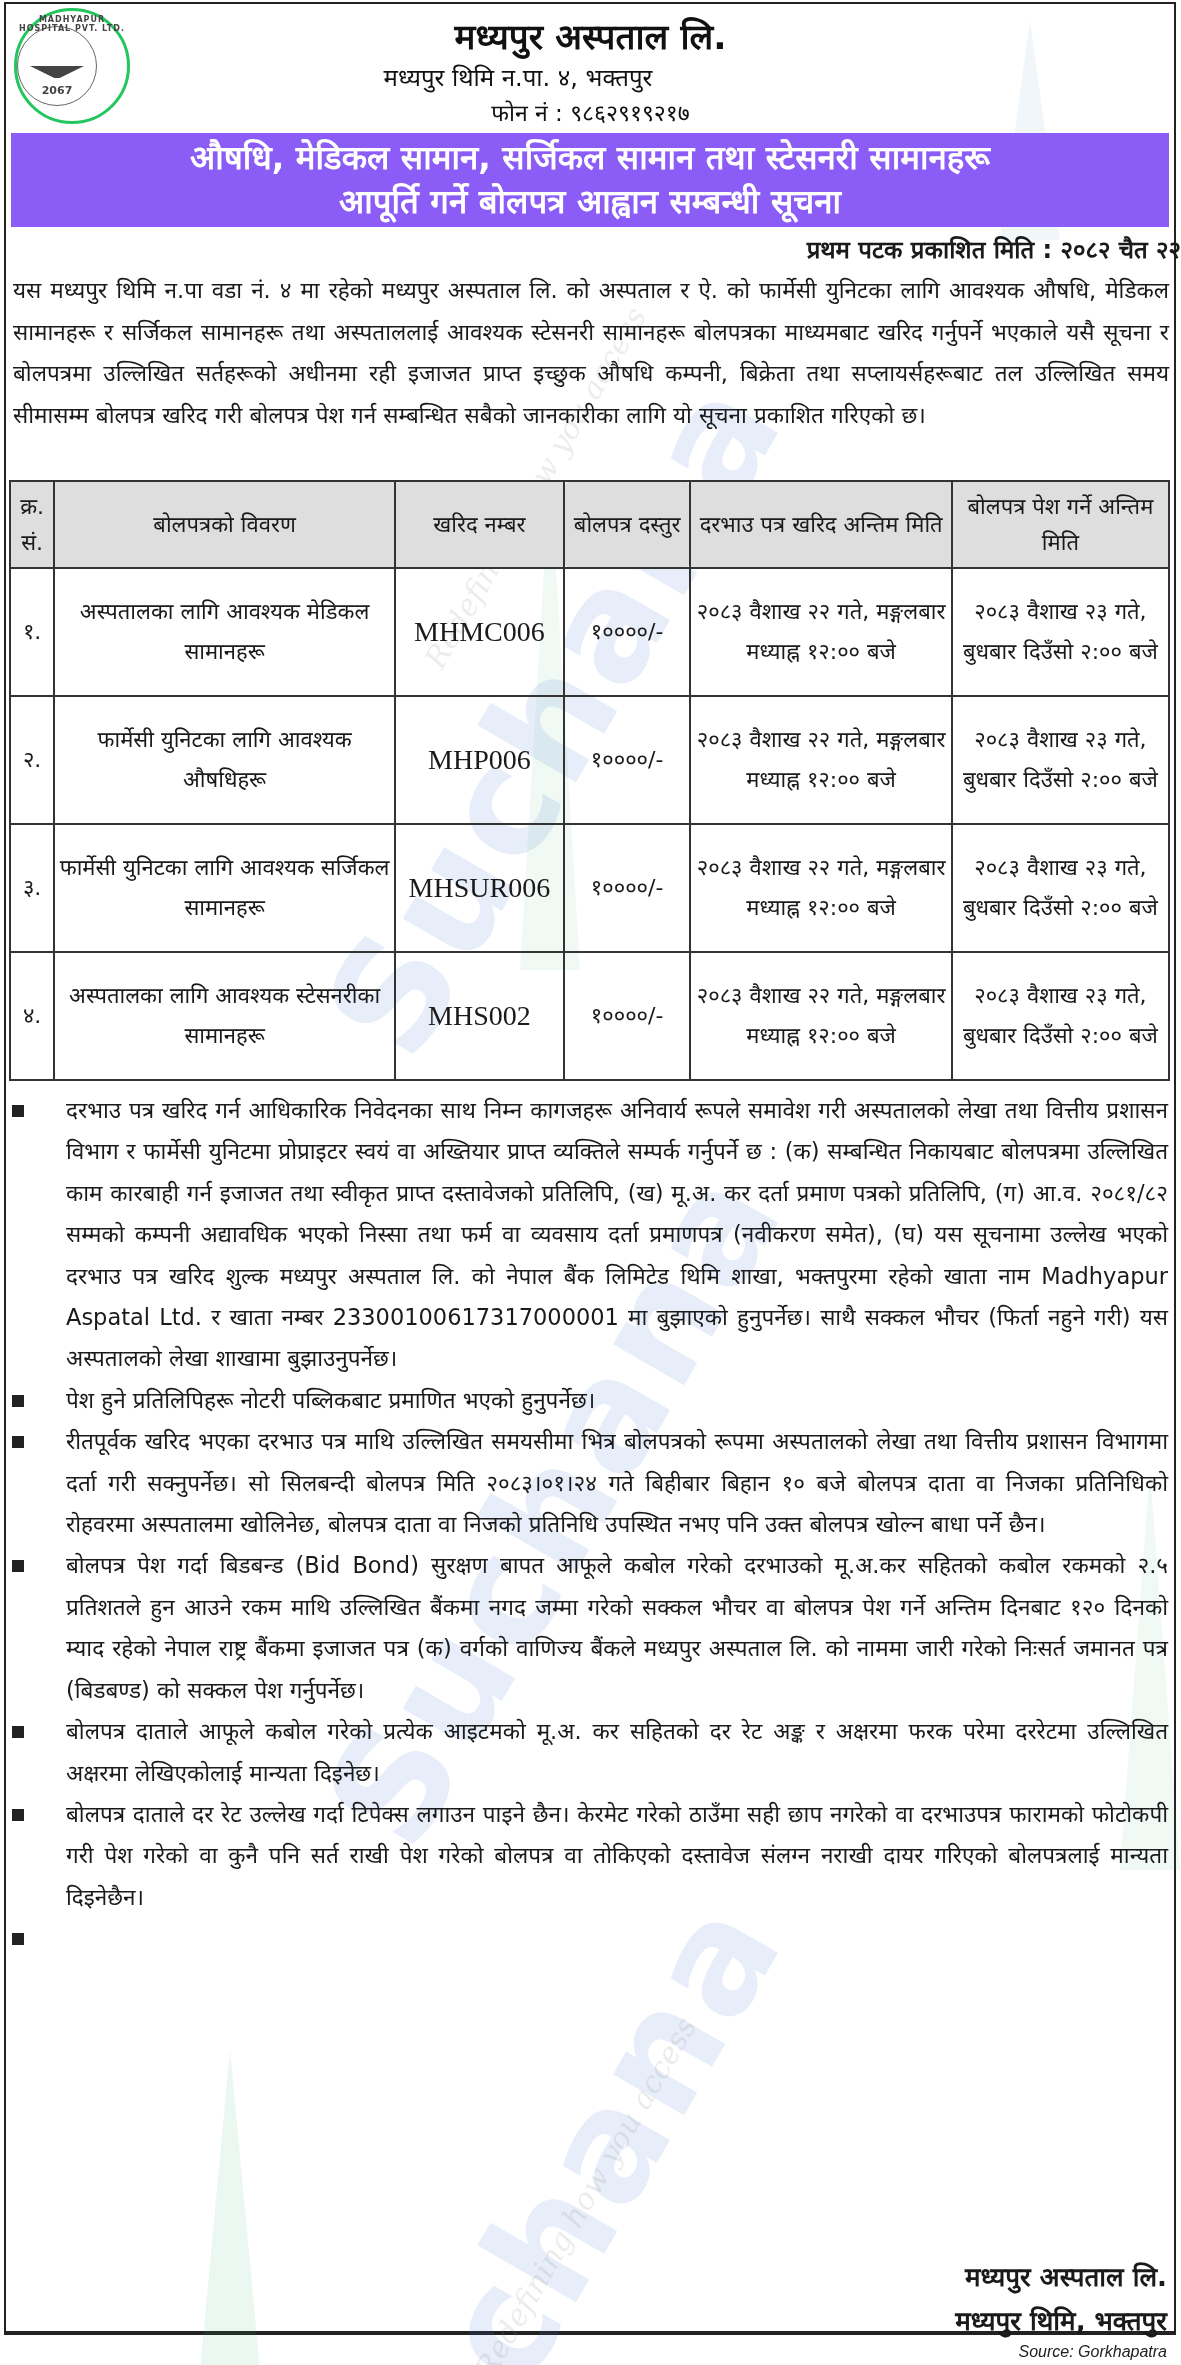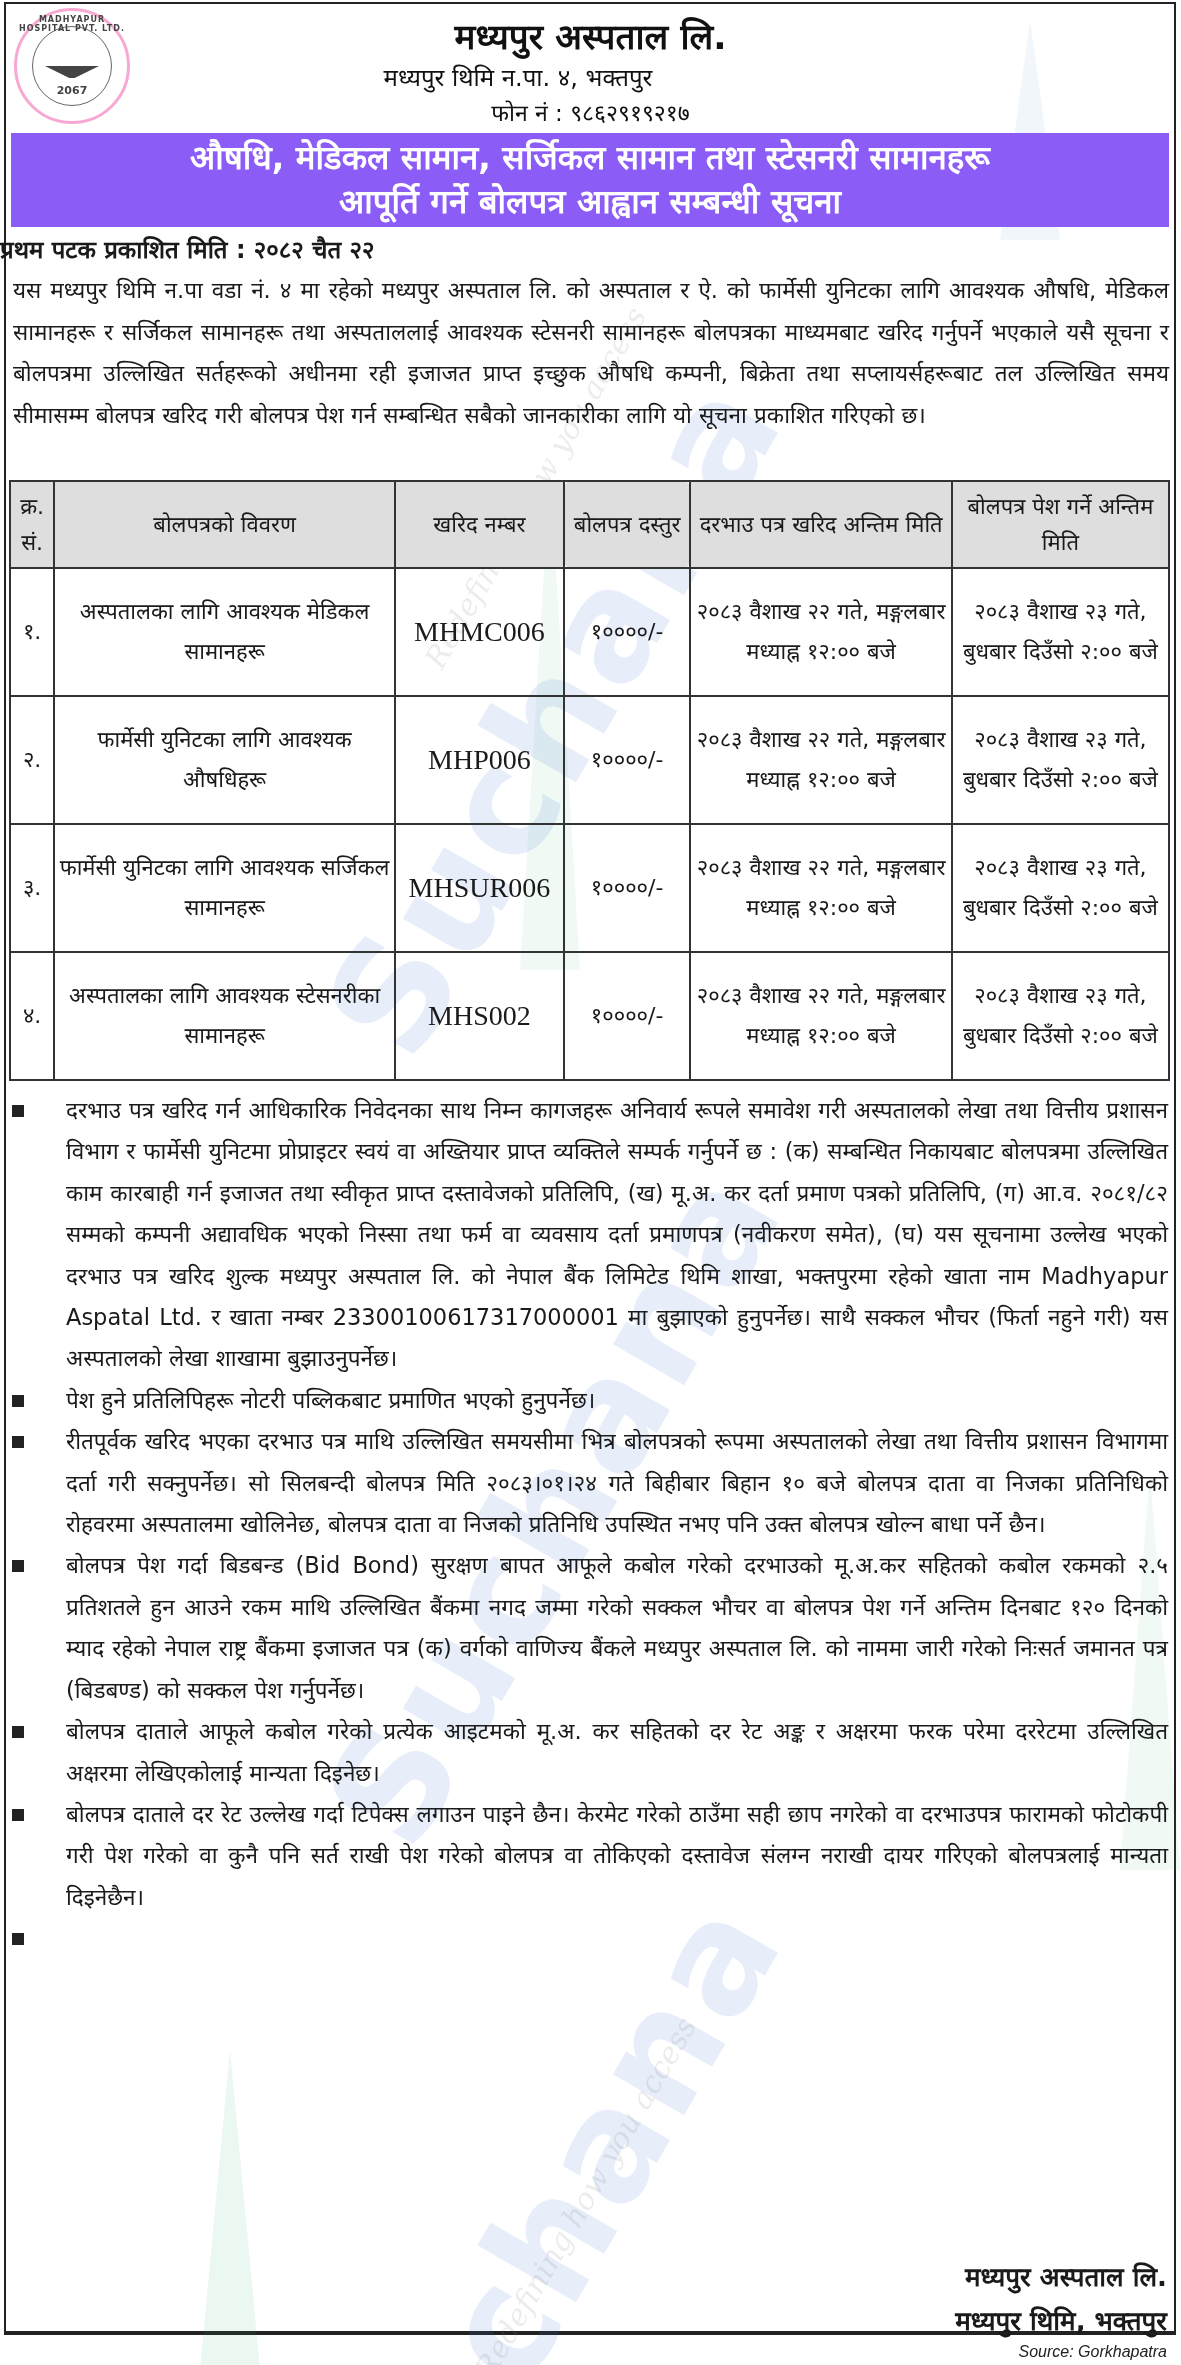--- a/index.html
+++ b/index.html
@@ -20,42 +20,42 @@
   }
   .wm-sub {
     position: absolute; font-family: "DejaVu Serif", serif; font-style: italic;
     color: rgba(120,120,120,0.14); font-size: 30px; transform: rotate(-60deg);
   }
   .wm-tri { position: absolute; width: 0; height: 0; border-left: 30px solid transparent; border-right: 30px solid transparent; }
 
   
   .logo {
     position: absolute; left: 14px; top: 8px; width: 116px; height: 116px;
-    border-radius: 50%; border: 3px solid #f9a8d4; background: #fff;
-    display: flex; align-items: center; justify-content: center;
+    border-radius: 50%; border: 3px solid #22c55e; background: #fff;
+    display: flex; align-items: center; 
   }
   .logo-inner {
     width: 80px; height: 80px; border-radius: 50%; border: 1.5px solid #666;
     display: flex; flex-direction: column; align-items: center; justify-content: flex-end; padding-bottom: 8px;
   }
   .logo-year { font-size: 11px; font-weight: bold; color: #444; }
   .logo-wing { width: 54px; height: 12px; background: #444; clip-path: polygon(0 0,100% 0,55% 100%,45% 100%); margin-bottom: 6px; }
   .logo-ring-text { position: absolute; top: 4px; width: 100%; text-align: center; font-size: 8px; font-weight: bold; color: #444; letter-spacing: 1px; }
 
   .org-name { position: absolute; top: 12px; left: 0; width: 1181px; text-align: center; font-size: 35px; font-weight: bold; color: #111; }
   .org-addr { position: absolute; top: 60px; left: 0; width: 1036px; text-align: center; font-size: 24px; color: #111; }
   .org-phone { position: absolute; top: 96px; left: 0; width: 1181px; text-align: center; font-size: 23px; color: #111; }
 
   .title-bar {
     position: absolute; left: 11px; top: 133px; width: 1158px; height: 94px;
     background: #8b5cf6; color: #fff; text-align: center;
     font-size: 33px; font-weight: bold; line-height: 44px; padding-top: 3px;
   }
 
-  .pubdate { position: absolute; top: 232px; left: 0; width: 1181px; text-align: left; font-size: 24px; font-weight: bold; }
+  .pubdate { position: absolute; top: 232px; left: 0; width: 1181px; text-align: right; font-size: 24px; font-weight: bold; }
 
   .intro {
     position: absolute; left: 13px; top: 270px; width: 1156px;
     font-size: 22.5px; line-height: 41.5px; text-align: justify; text-align-last: left;
   }
 
   
   table.tender {
     position: absolute; left: 9px; top: 480px; width: 1161px;
     border-collapse: collapse; font-size: 22px;

